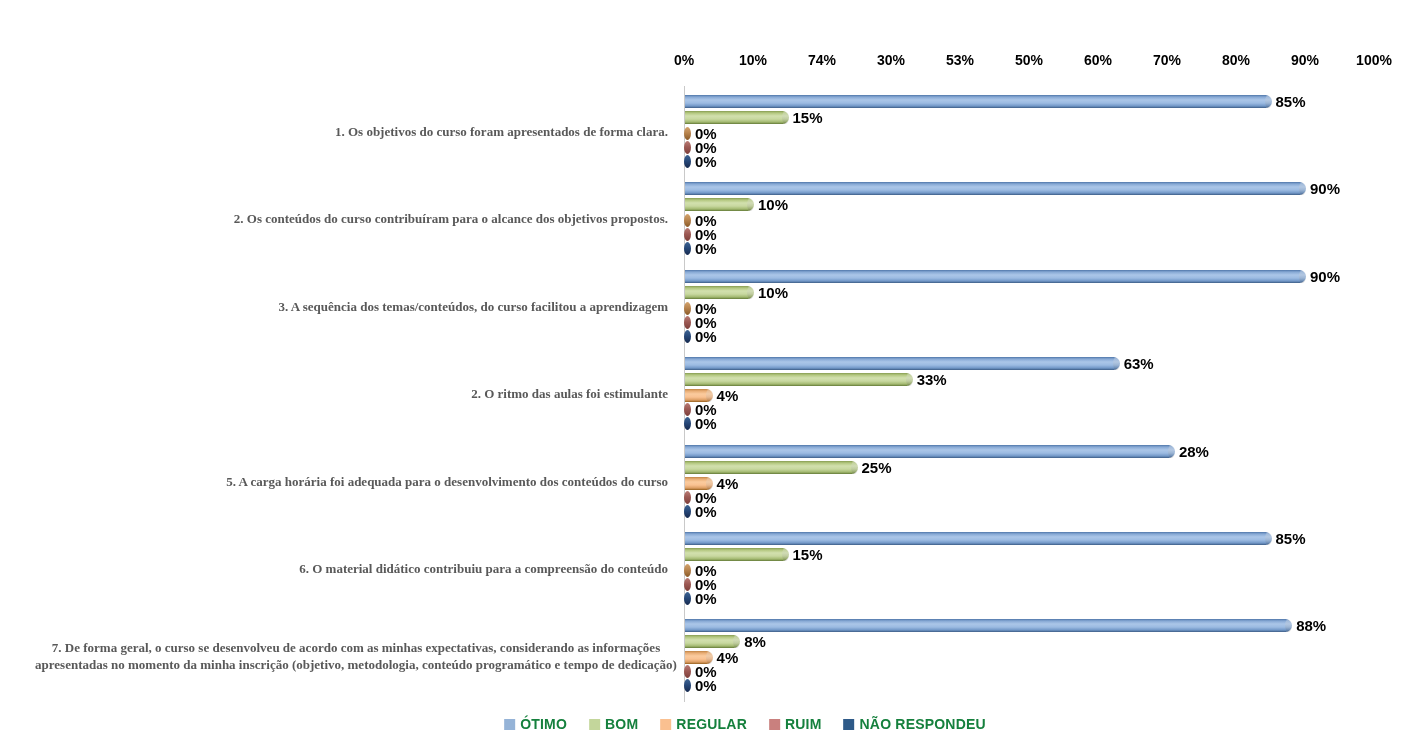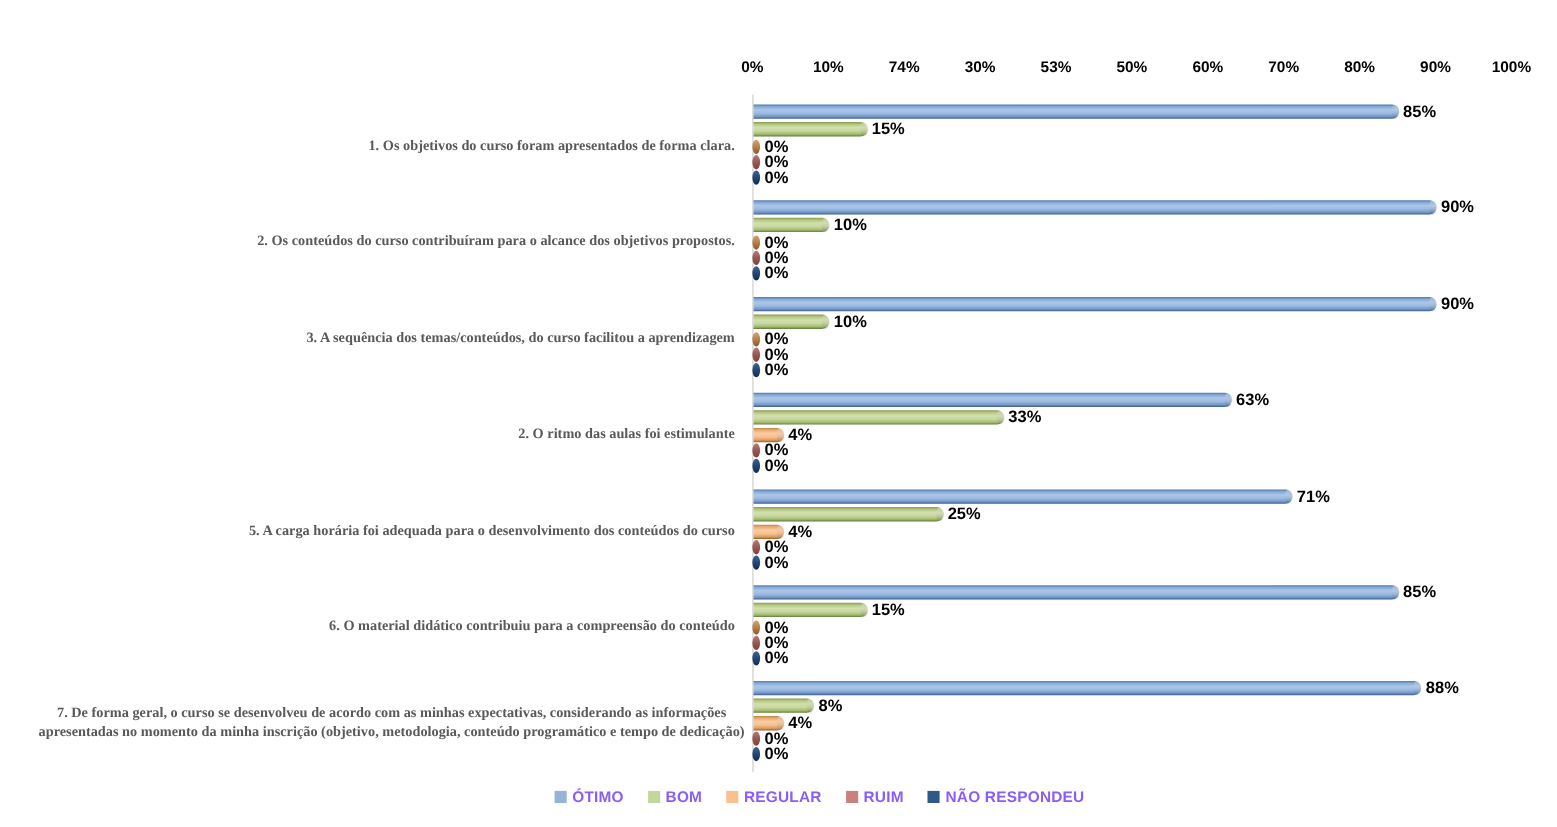--- a/index.html
+++ b/index.html
@@ -52,21 +52,21 @@
   .bar-label{
     position:absolute;height:15px;display:flex;align-items:center;
     font-size:15px;font-weight:bold;color:#000;white-space:nowrap;
   }
   .legend{
     position:absolute;top:716px;left:745px;transform:translateX(-50%);
     display:flex;align-items:center;gap:22px;white-space:nowrap;
   }
   .legend-item{display:flex;align-items:center;gap:5px;}
   .legend-swatch{width:11px;height:11px;display:inline-block;}
-  .legend-label{font-size:14px;font-weight:bold;color:#8b5cf6;letter-spacing:.2px;}
+  .legend-label{font-size:14px;font-weight:bold;color:#15803d;letter-spacing:.2px;}
 </style>
 </head>
 <body>
 
 <div class="chart">
   <div class="axis-line"></div>
   <div id="gen">
       <div class="tick" style="left: 684px;">0%</div>
       <div class="tick" style="left: 753px;">10%</div>
       <div class="tick" style="left: 822px;">74%</div>
@@ -127,21 +127,21 @@
       <div class="bar s2" style="left: 685px; top: 389.2px; width: 27.6px;"></div>
       <div class="bar-label" style="left: 716.6px; top: 388.2px;">4%</div>
       <div class="sliver s3" style="left: 684px; top: 403.2px;"></div>
       <div class="bar-label" style="left: 695px; top: 402.2px;">0%</div>
       <div class="sliver s4" style="left: 684px; top: 417.2px;"></div>
       <div class="bar-label" style="left: 695px; top: 416.2px;">0%</div>
       <div class="cat-label" style="top: 437.6px; height: 87.4px;">
         <span>5. A carga horária foi adequada para o desenvolvimento dos conteúdos do curso</span>
       </div>
       <div class="bar s0" style="left: 685px; top: 444.6px; width: 489.9px;"></div>
-      <div class="bar-label" style="left: 1178.9px; top: 443.6px;">71%</div>
+      <div class="bar-label" style="left: 1178.9px; top: 443.6px;">28%</div>
       <div class="bar s1" style="left: 685px; top: 460.6px; width: 172.5px;"></div>
       <div class="bar-label" style="left: 861.5px; top: 459.6px;">25%</div>
       <div class="bar s2" style="left: 685px; top: 476.6px; width: 27.6px;"></div>
       <div class="bar-label" style="left: 716.6px; top: 475.6px;">4%</div>
       <div class="sliver s3" style="left: 684px; top: 490.6px;"></div>
       <div class="bar-label" style="left: 695px; top: 489.6px;">0%</div>
       <div class="sliver s4" style="left: 684px; top: 504.6px;"></div>
       <div class="bar-label" style="left: 695px; top: 503.6px;">0%</div>
       <div class="cat-label" style="top: 525px; height: 87.4px;">
         <span>6. O material didático contribuiu para a compreensão do conteúdo</span>

